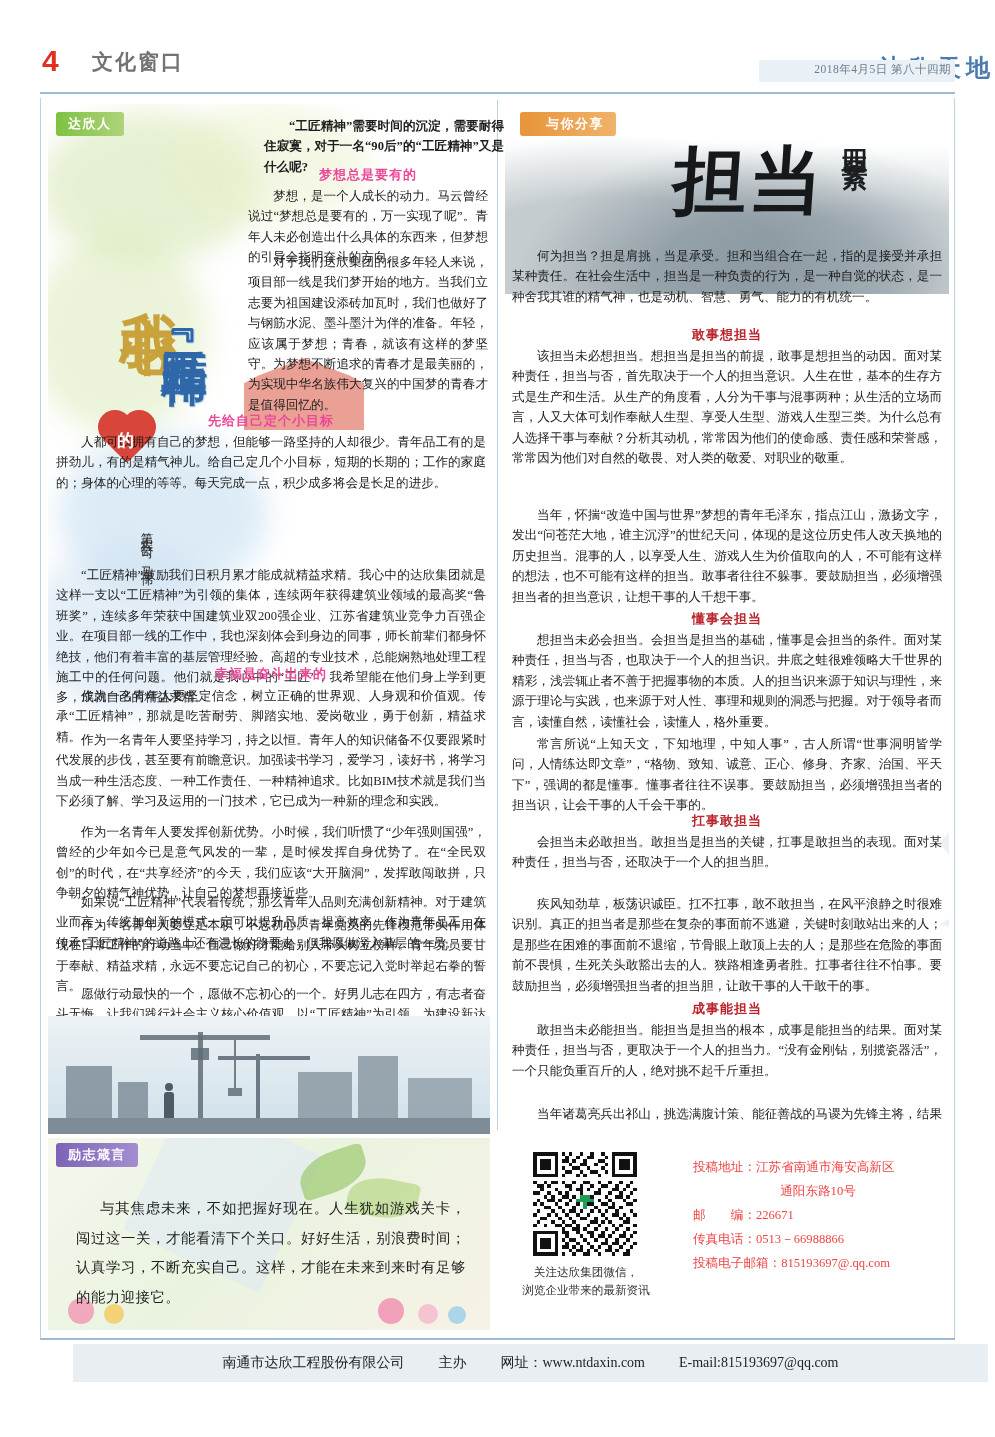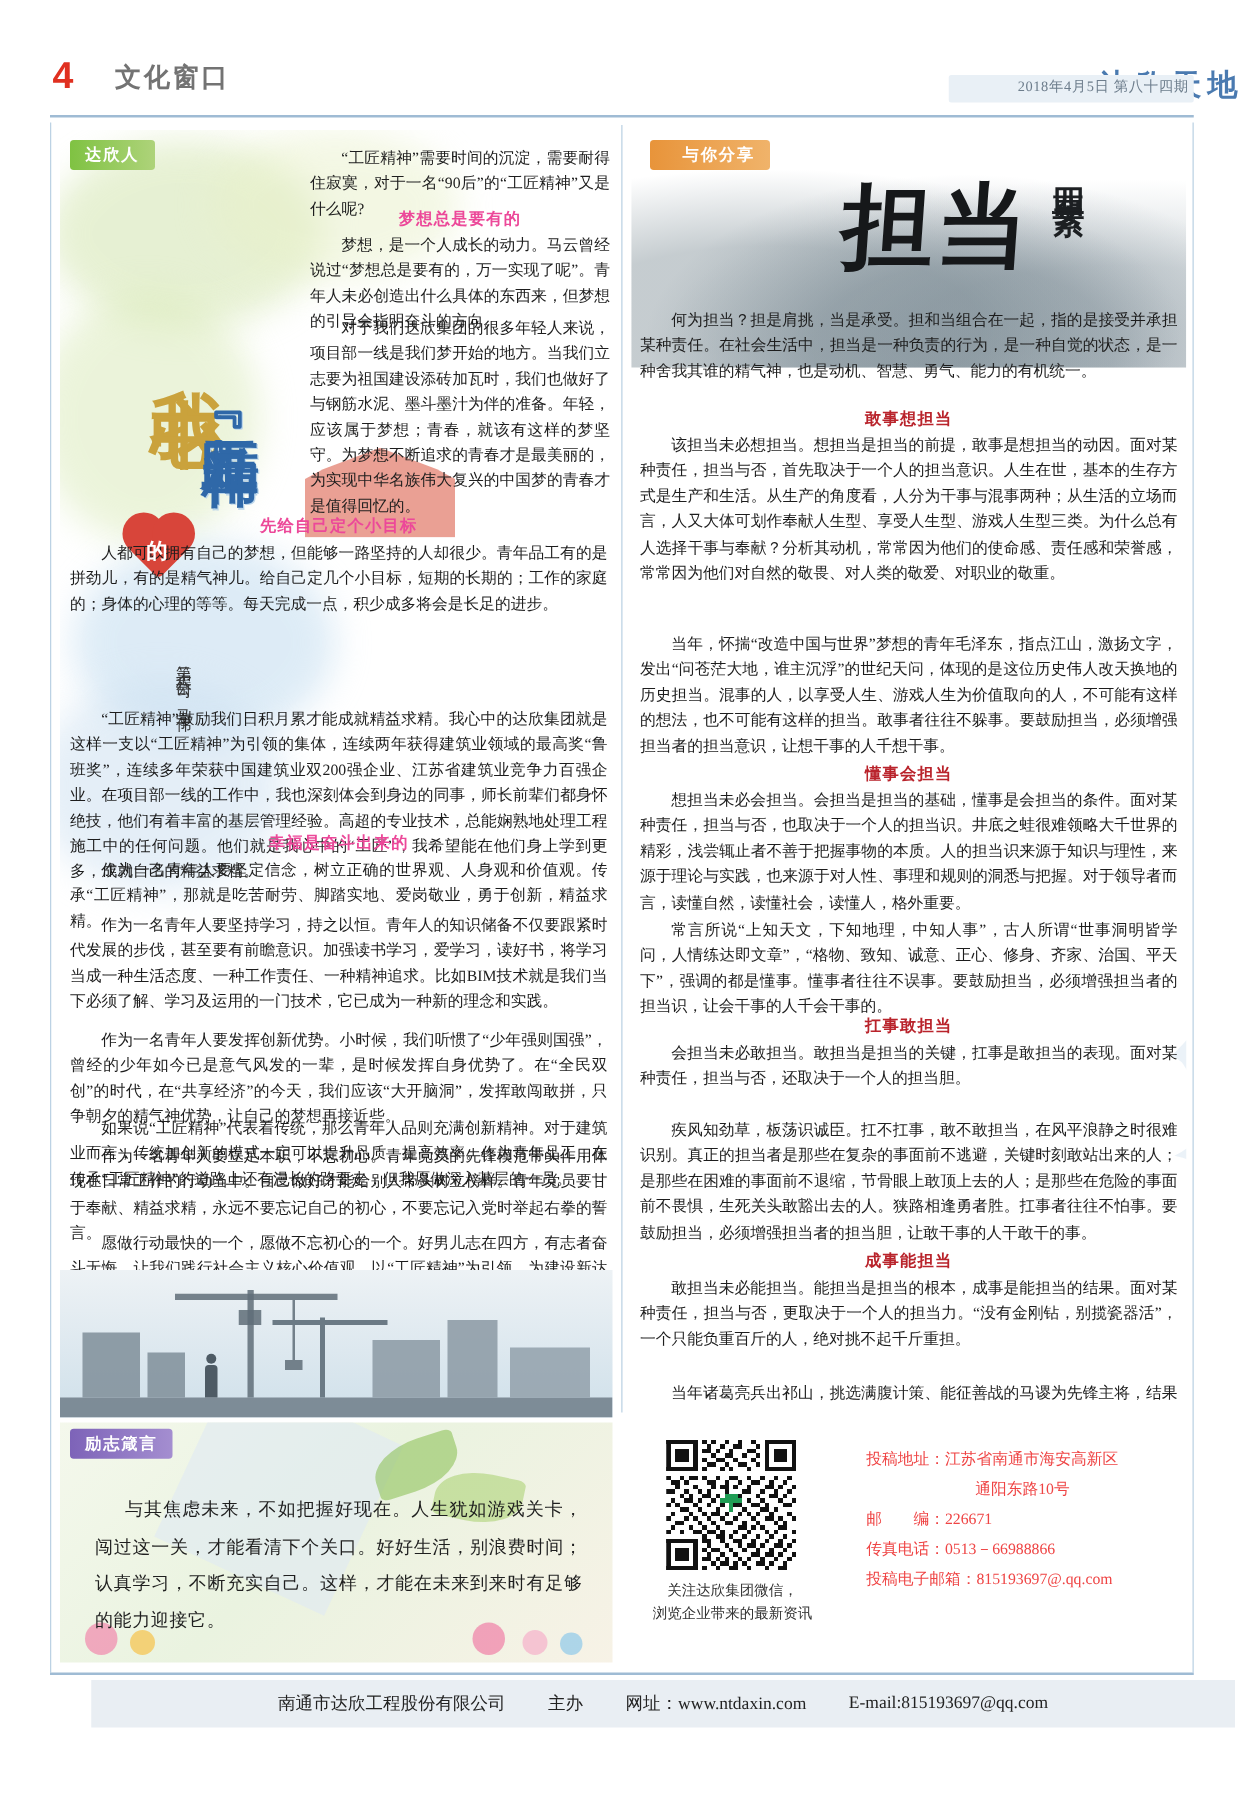--- a/index.html
+++ b/index.html
@@ -184,21 +184,21 @@
 
   
   .ltext {
     position: absolute;
     font-size: 12.6px;
     line-height: 1.62;
     text-align: justify;
     color: #1d1d1d;
     text-indent: 25px;
   }
-  .lt-a { left: 248px; top: 116px; width: 240px; }
+  .lt-a { left: 264px; top: 116px; width: 240px; font-weight: bold; }
   .sub-h {
     position: absolute;
     text-align: center;
     color: #ec4899;
     font-weight: bold;
     font-size: 13px;
     letter-spacing: 1px;
   }
   .sh-1 { left: 248px; top: 166px; width: 240px; }
   .lt-b { left: 248px; top: 186px; width: 240px; }

